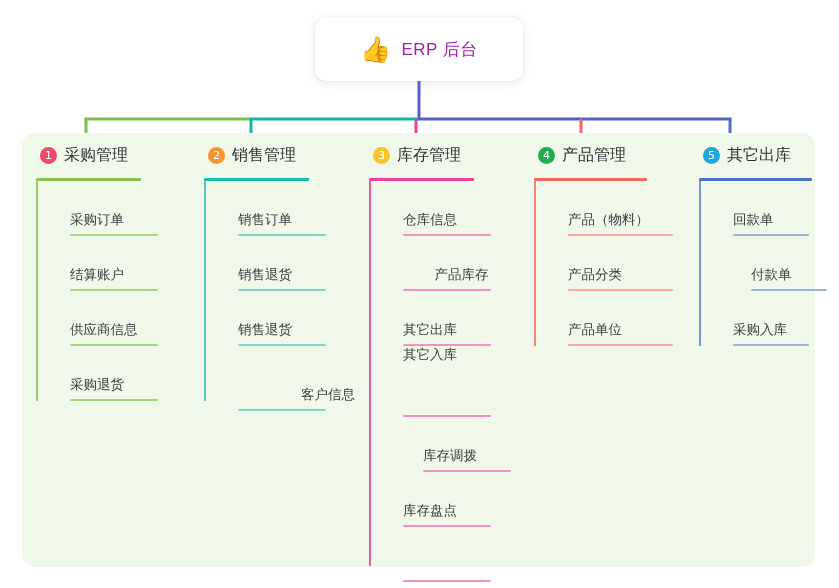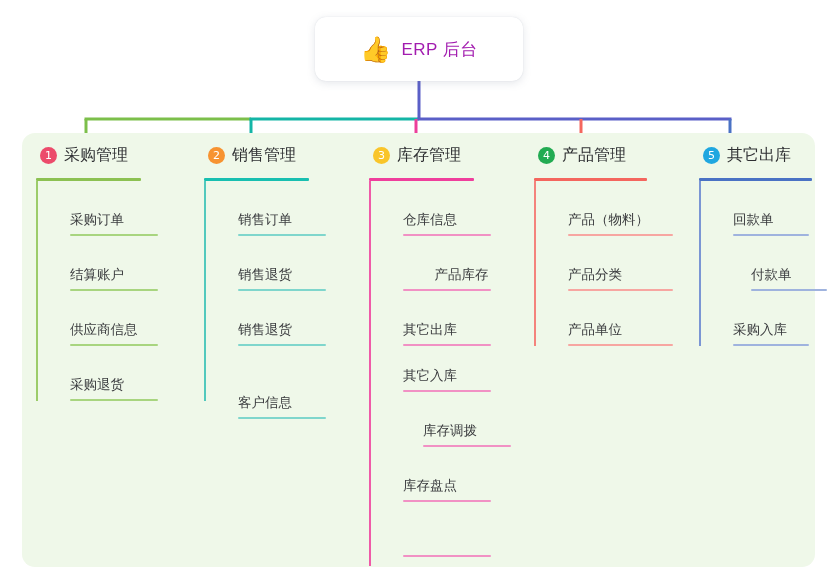--- a/index.html
+++ b/index.html
@@ -214,21 +214,21 @@
             <div class="leaf-rule" style="background: rgb(127, 214, 204); width: 88px;"></div>
           </div>
           <div class="leaf" style="height: 55px;">
             <div class="leaf-label">销售退货</div>
             <div class="leaf-rule" style="background: rgb(127, 214, 204); width: 88px;"></div>
           </div>
           <div class="leaf" style="height: 55px;">
             <div class="leaf-label">销售退货</div>
             <div class="leaf-rule" style="background: rgb(127, 214, 204); width: 88px;"></div>
           </div>
-          <div class="leaf" style="height: 73px;">
+          <div class="leaf" style="height: 65px; text-align: right;">
             <div class="leaf-label">客户信息</div>
             <div class="leaf-rule" style="background: rgb(127, 214, 204); width: 88px;"></div>
           </div>
         </div>
       </div>
       <div class="column col-2">
         <div class="col-header">
           <span class="badge" style="background: rgb(249, 197, 42);">3</span>
           <span class="col-title">库存管理</span>
         </div>
@@ -240,21 +240,21 @@
             <div class="leaf-rule" style="background: rgb(241, 145, 196); width: 88px;"></div>
           </div>
           <div class="leaf" style="height: 55px; text-align: center;">
             <div class="leaf-label">产品库存</div>
             <div class="leaf-rule" style="background: rgb(241, 145, 196); width: 88px;"></div>
           </div>
           <div class="leaf" style="height: 55px;">
             <div class="leaf-label">其它出库</div>
             <div class="leaf-rule" style="background: rgb(241, 145, 196); width: 88px;"></div>
           </div>
-          <div class="leaf" style="height: 46px;">
+          <div class="leaf" style="height: 71px; justify-content: space-between;">
             <div class="leaf-label">其它入库</div>
             <div class="leaf-rule" style="background: rgb(241, 145, 196); width: 88px;"></div>
           </div>
           <div class="leaf" style="height: 55px; margin-left: 20px;">
             <div class="leaf-label">库存调拨</div>
             <div class="leaf-rule" style="background: rgb(241, 145, 196); width: 88px;"></div>
           </div>
           <div class="leaf" style="height: 55px;">
             <div class="leaf-label">库存盘点</div>
             <div class="leaf-rule" style="background: rgb(241, 145, 196); width: 88px;"></div>

